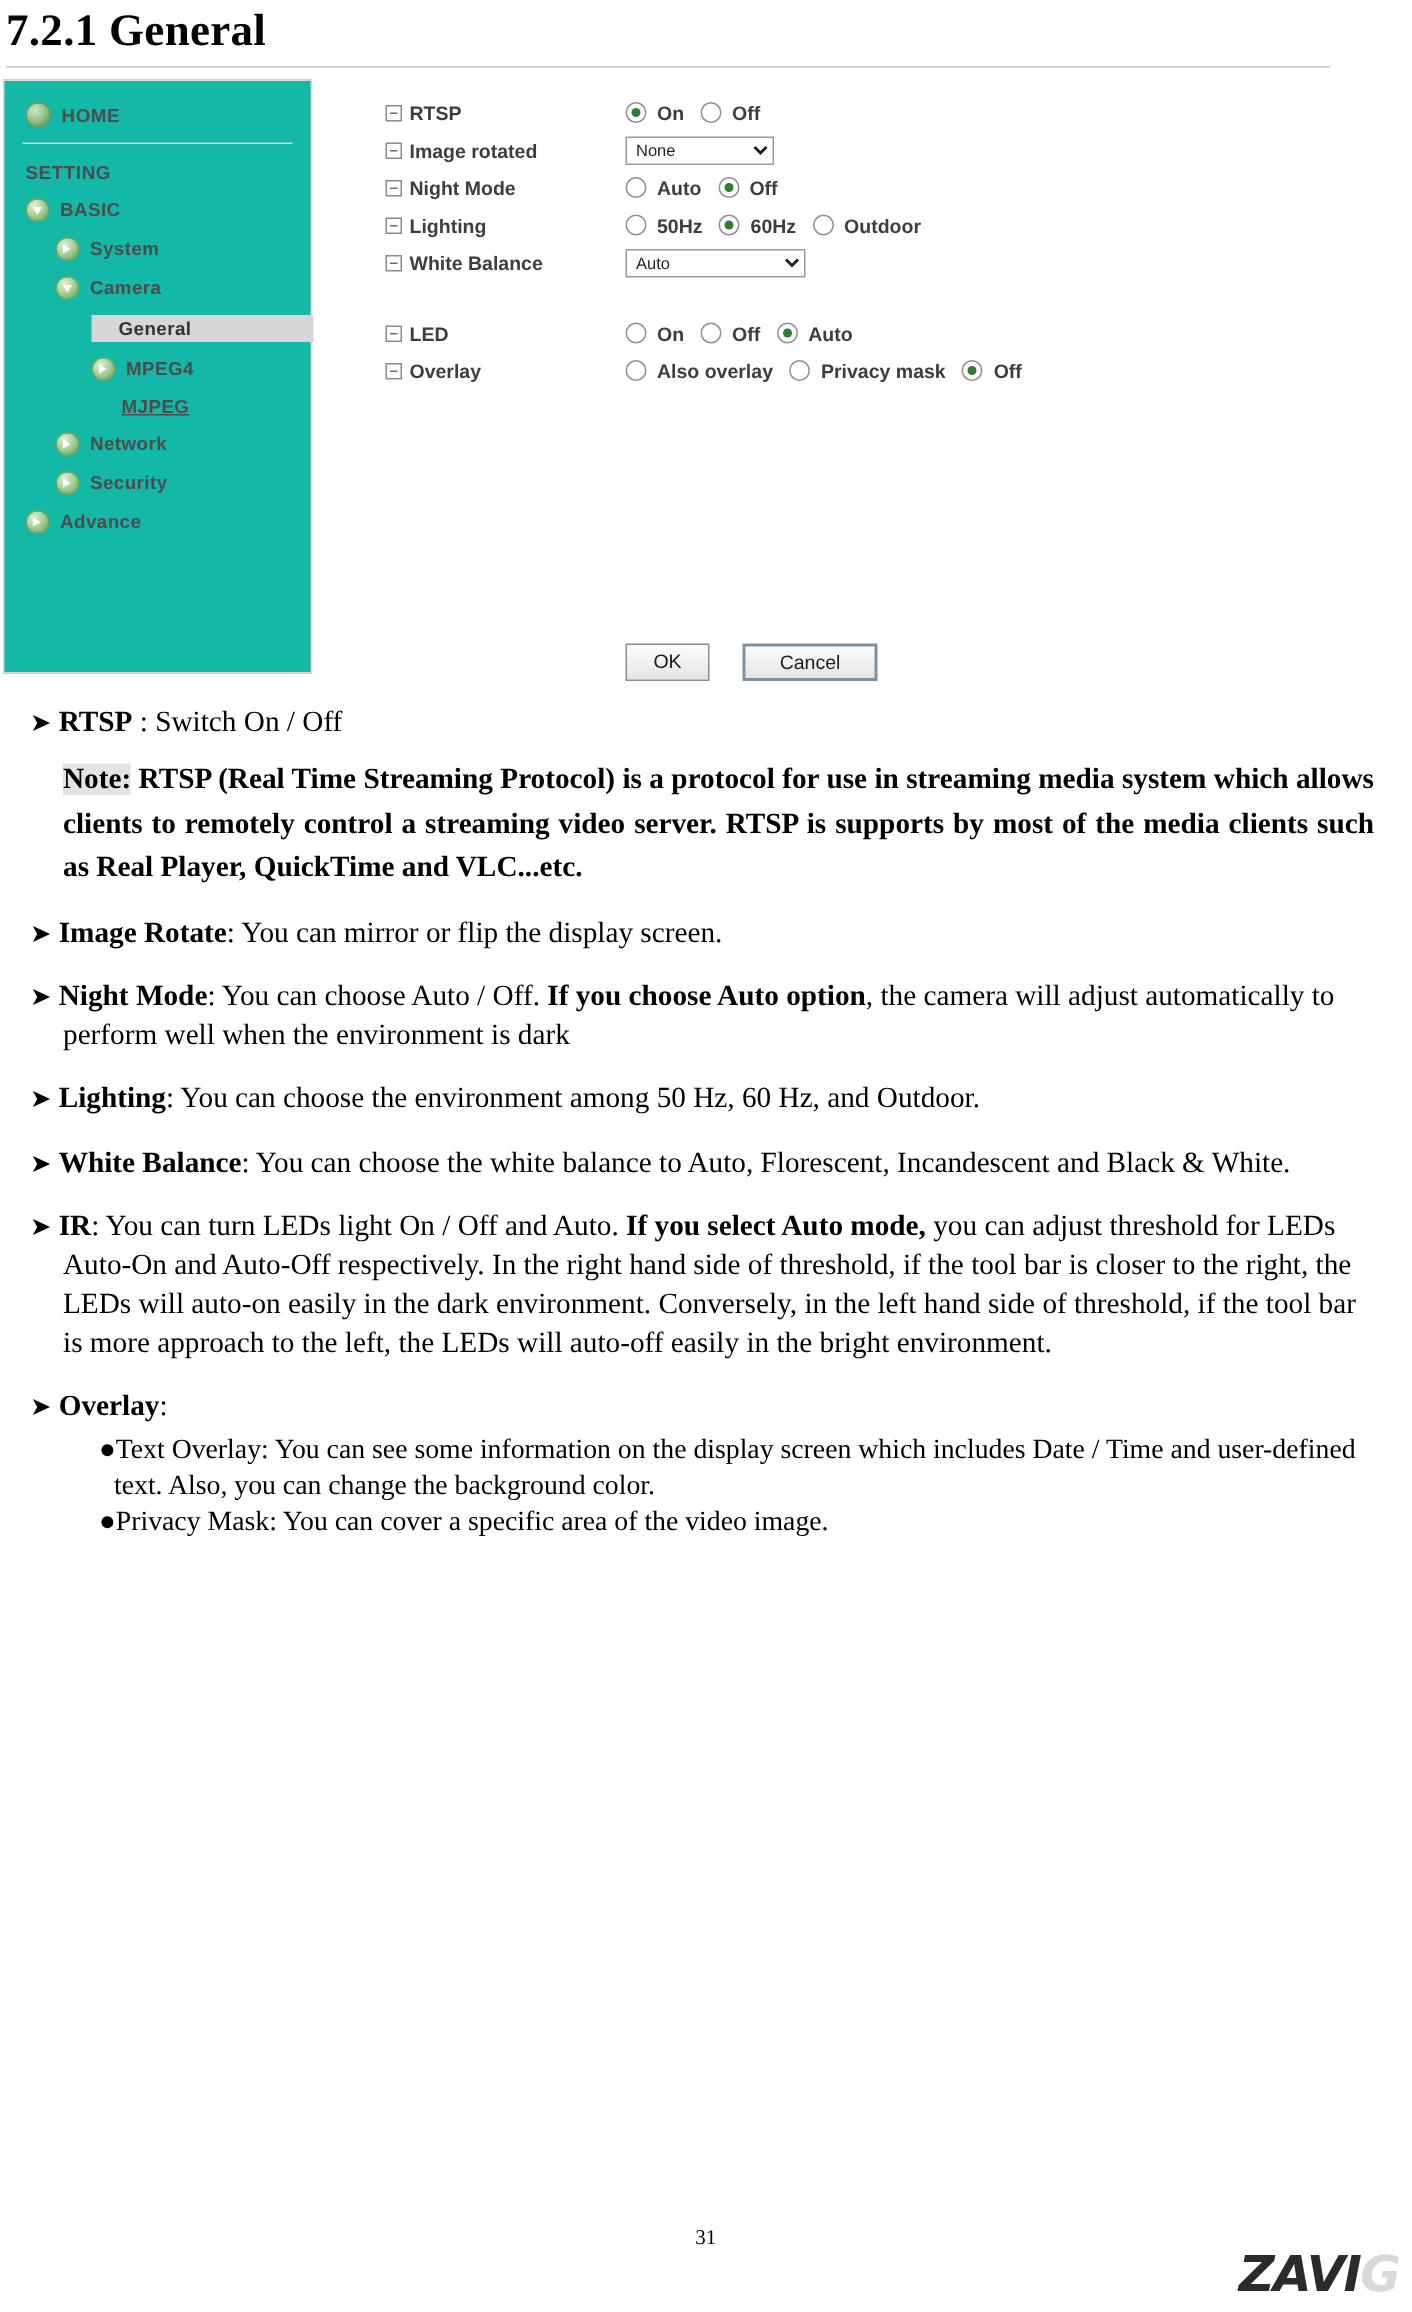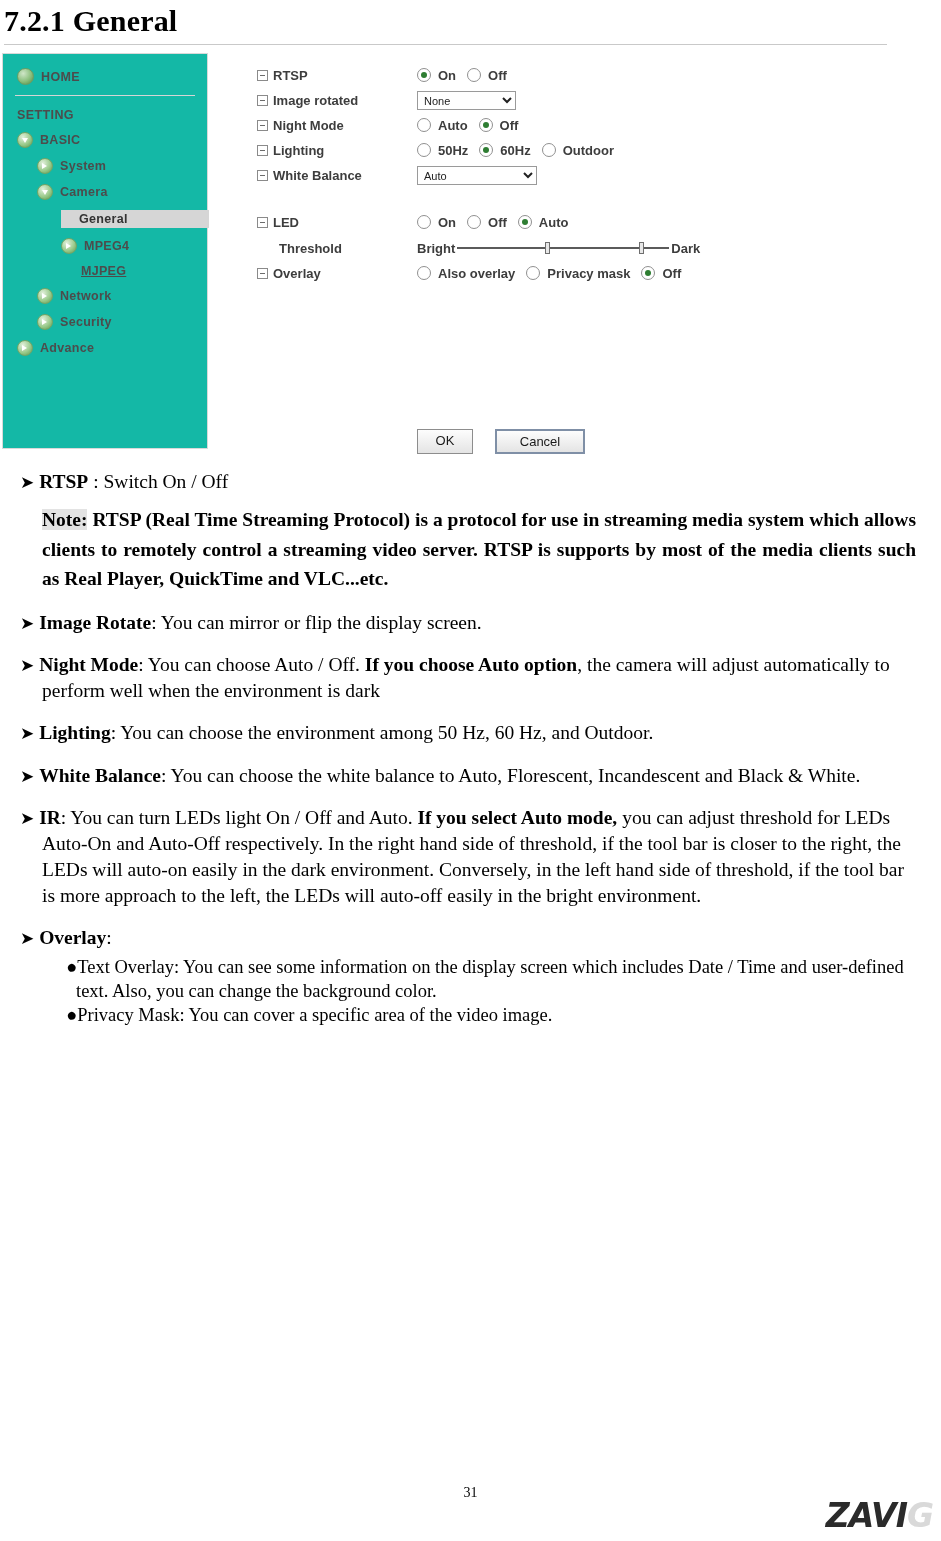--- a/index.html
+++ b/index.html
@@ -453,31 +453,20 @@
       <div class="ctrls">
         <span class="radio"></span>
         <span class="rlabel">On</span>
         <span class="radio"></span>
         <span class="rlabel">Off</span>
         <span class="radio on"></span>
         <span class="rlabel">Auto</span>
       </div>
     </div>
 
-    <div class="threshold-row">
-      <div class="lbl">Threshold</div>
-      <div class="slider">
-        <span>Bright</span>
-        <span class="track">
-          <span class="knob" style="left:88px;"></span>
-          <span class="knob" style="left:182px;"></span>
-        </span>
-        <span>Dark</span>
-      </div>
-    </div>
 
     <div class="row">
       <div class="lbl">
         <span class="ico-dot-sq"></span>
         <span>Overlay</span>
       </div>
       <div class="ctrls">
         <span class="radio"></span>
         <span class="rlabel">Also overlay</span>
         <span class="radio"></span>

